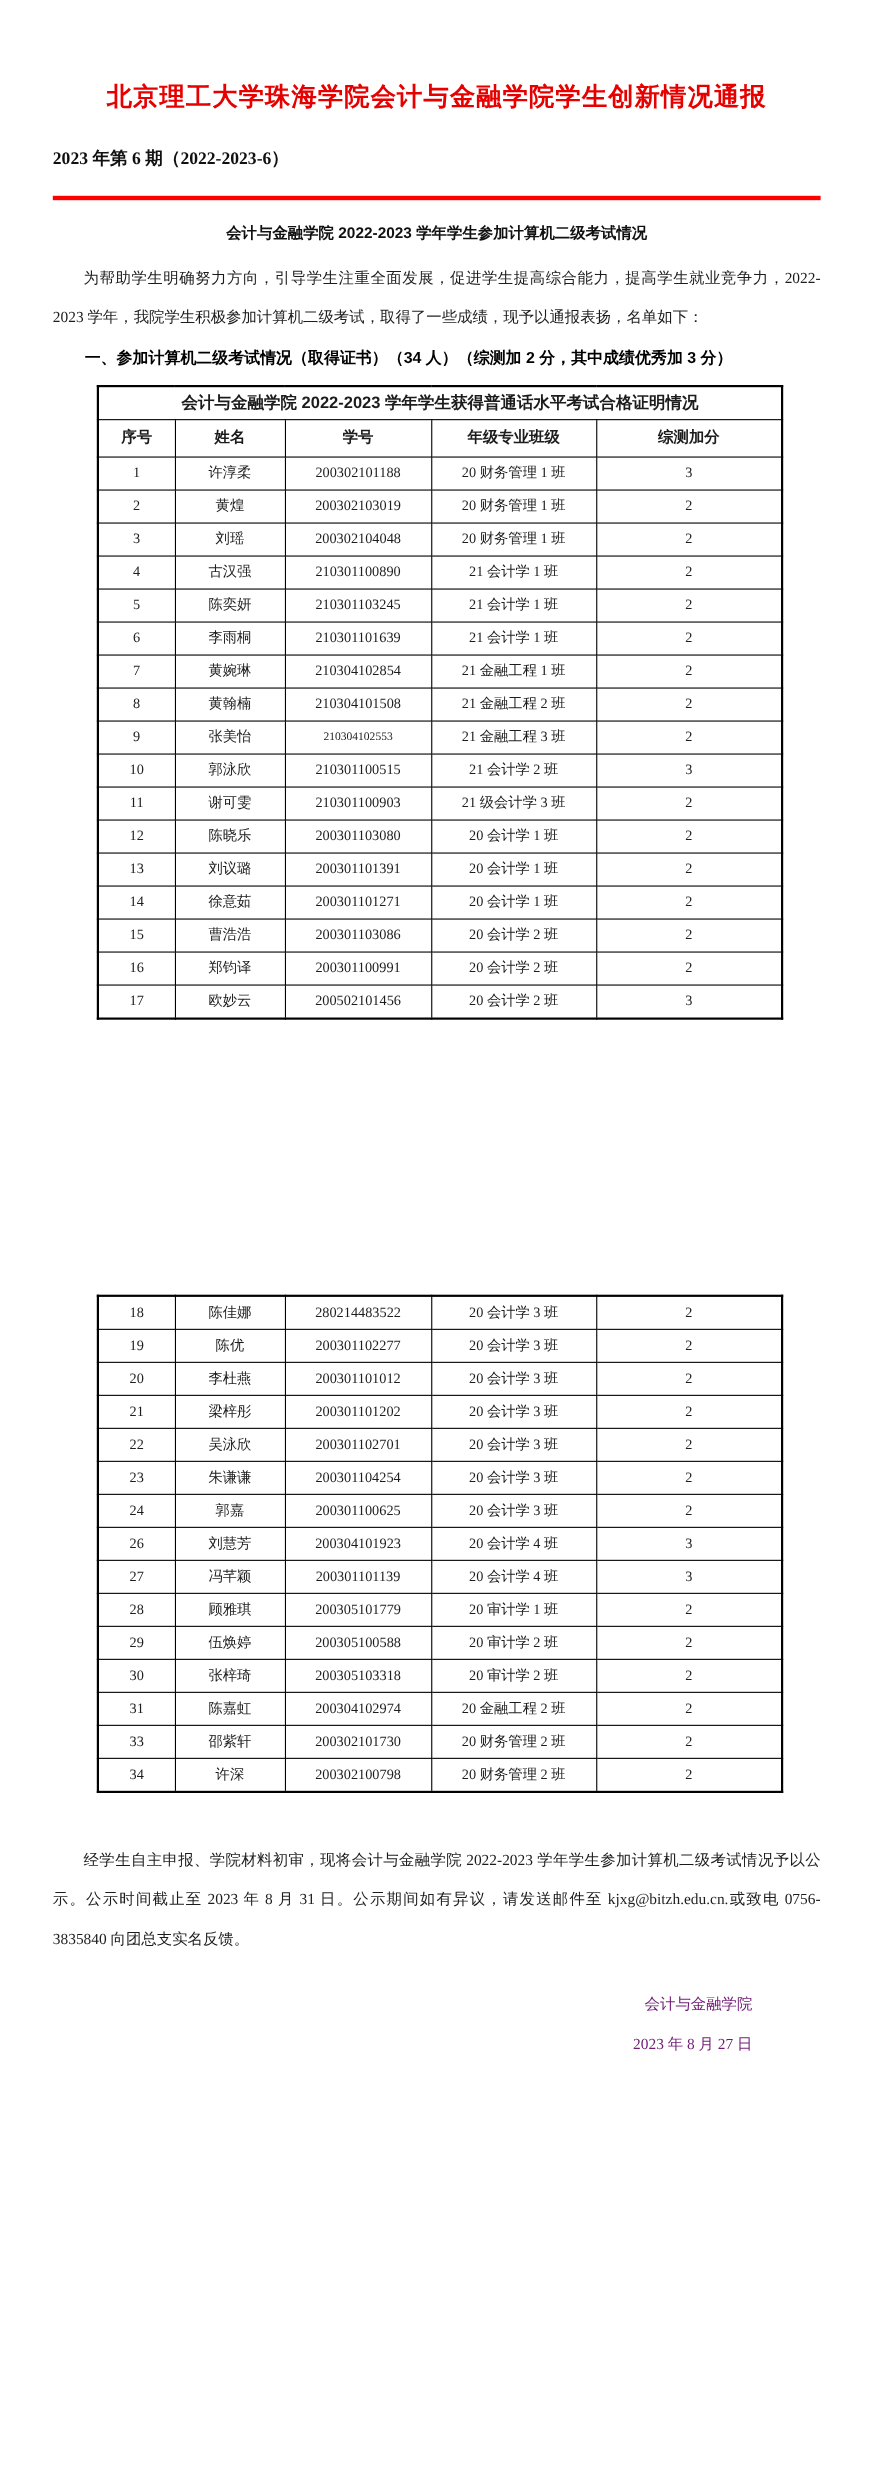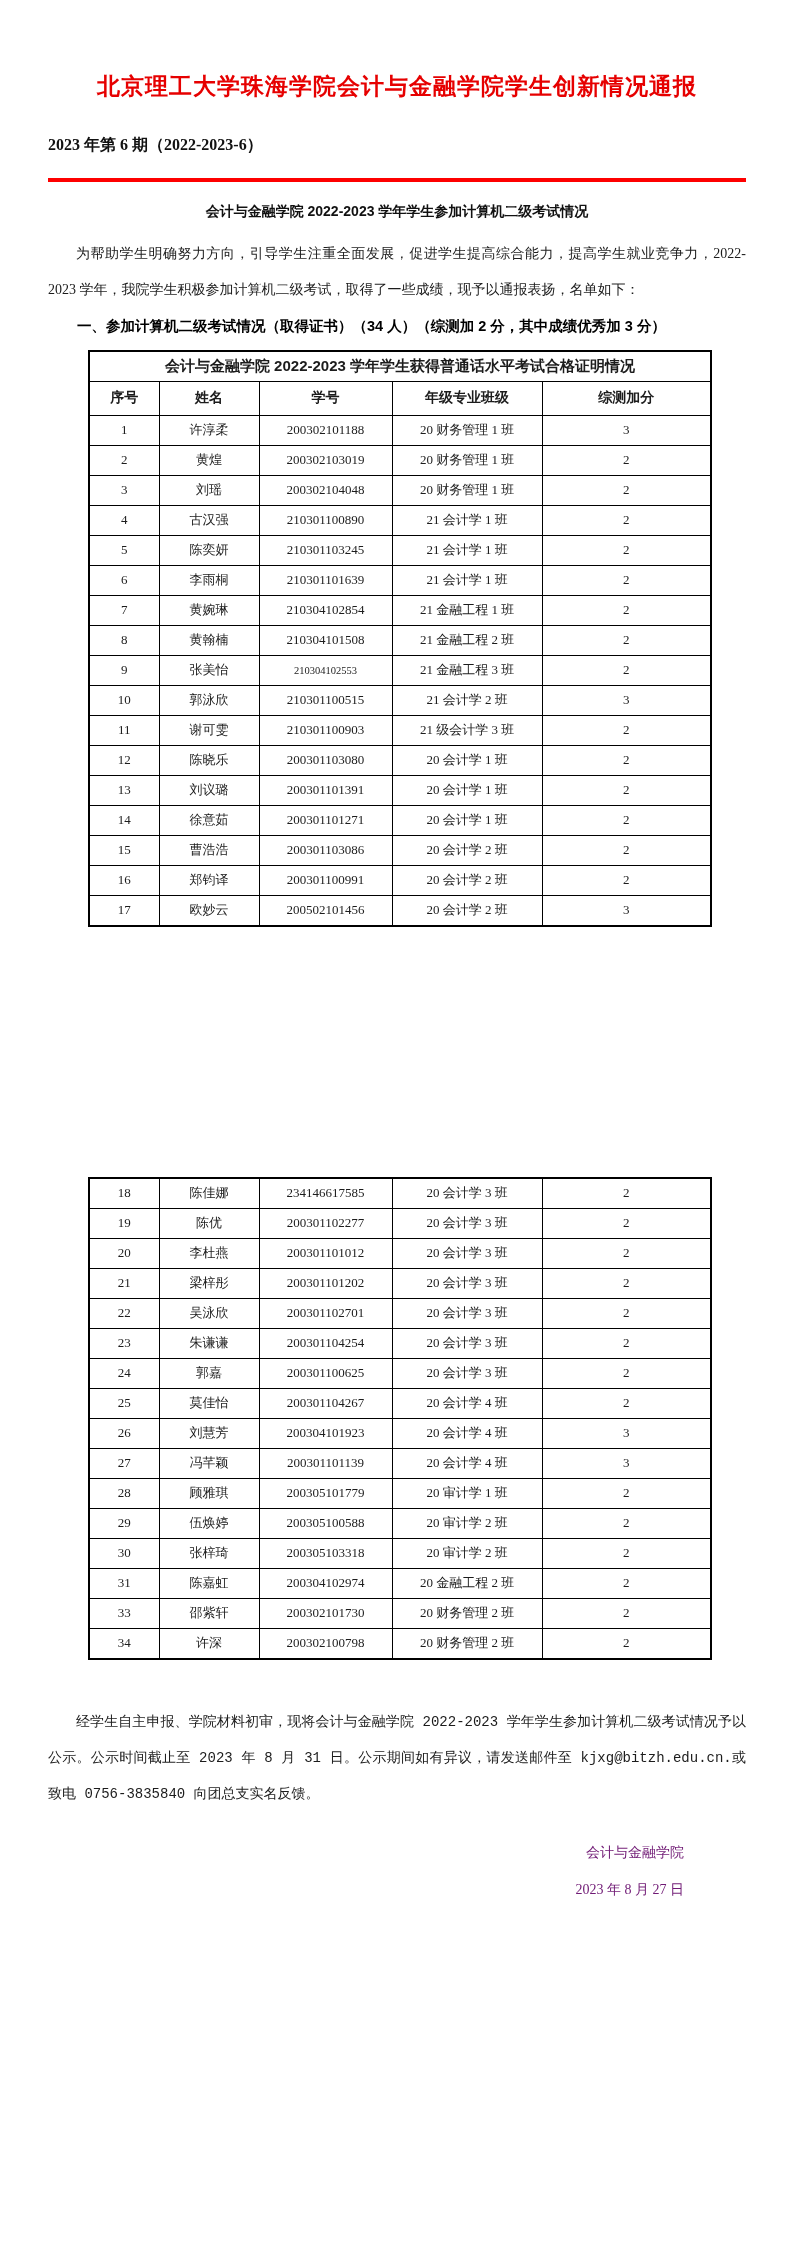--- a/index.html
+++ b/index.html
@@ -5,21 +5,21 @@
   html,body{margin:0;padding:0;}
   body{
     width:794px;min-height:2246px;background:#ffffff;color:#1c1c1c;
     font-family:"Liberation Serif","DejaVu Serif",serif;
     -webkit-font-smoothing:antialiased;
   }
   .page{padding:58px 48px 60px 48px;box-sizing:border-box;}
   .doc-title{
     text-align:center;font-weight:bold;font-size:23px;letter-spacing:1px;
     color:#e60000;margin:12px 0 0 0;line-height:34px;
-    font-family:Liberation Serif, serif;
+    font-family:Liberation Sans, sans-serif;
   }
   .doc-issue{
     font-weight:bold;font-size:16px;color:#111;
     margin-top:30px;line-height:22px;
   }
   .red-rule{border:none;border-top:4px solid #fe0000;margin:22px 0 0 0;}
   .doc-subtitle{
     text-align:center;font-weight:bold;font-size:14px;color:#111;
     margin-top:16px;line-height:26px;
     font-family:"Liberation Sans","DejaVu Sans",sans-serif;
@@ -50,21 +50,21 @@
   }
   table.roster th{
     font-weight:bold;font-size:14px;height:33px;
     font-family:Liberation Sans, sans-serif;
   }
   td.cell-id{font-family:"Liberation Serif","DejaVu Serif",serif;}
   td.align-left{text-align:left;padding-left:6px;margin-left:20px;}
   td.align-right{text-align:right;padding-right:6px;}
   td.align-center{text-align:center;}
   td.small{font-size:10.5px;}
-  .closing{margin-top:44px;font-family:Liberation Mono, monospace;}
+  .closing{margin-top:44px;}
   .signature{
     text-align:right;padding-right:62px;font-size:14px;line-height:37px;
     margin-top:22px;color:#701a75;
   }
   .signature div{margin:0;}
 </style>
 </head>
 <body>
 
 <div class="page">
@@ -229,21 +229,21 @@
       <col style="width:70px">
         <col style="width:100px">
         <col style="width:133px">
         <col style="width:150px">
         <col style="width:169px">
     </colgroup>
     <tbody>
         <tr>
           <td class="cell-no">18</td>
           <td class="cell-name">陈佳娜</td>
-          <td class="cell-id align-right">234146617585</td>
+          <td class="cell-id align-right">280214483522</td>
           <td class="cell-class">20 会计学 3 班</td>
           <td class="cell-score">2</td>
         </tr>
         <tr>
           <td class="cell-no">19</td>
           <td class="cell-name">陈优</td>
           <td class="cell-id align-right">200301102277</td>
           <td class="cell-class">20 会计学 3 班</td>
           <td class="cell-score">2</td>
         </tr>
@@ -273,27 +273,20 @@
           <td class="cell-name">朱谦谦</td>
           <td class="cell-id align-right">200301104254</td>
           <td class="cell-class">20 会计学 3 班</td>
           <td class="cell-score">2</td>
         </tr>
         <tr>
           <td class="cell-no">24</td>
           <td class="cell-name">郭嘉</td>
           <td class="cell-id align-right">200301100625</td>
           <td class="cell-class">20 会计学 3 班</td>
-          <td class="cell-score">2</td>
-        </tr>
-        <tr>
-          <td class="cell-no">25</td>
-          <td class="cell-name">莫佳怡</td>
-          <td class="cell-id align-right">200301104267</td>
-          <td class="cell-class">20 会计学 4 班</td>
           <td class="cell-score">2</td>
         </tr>
         <tr>
           <td class="cell-no">26</td>
           <td class="cell-name">刘慧芳</td>
           <td class="cell-id align-left">200304101923</td>
           <td class="cell-class">20 会计学 4 班</td>
           <td class="cell-score">3</td>
         </tr>
         <tr>

